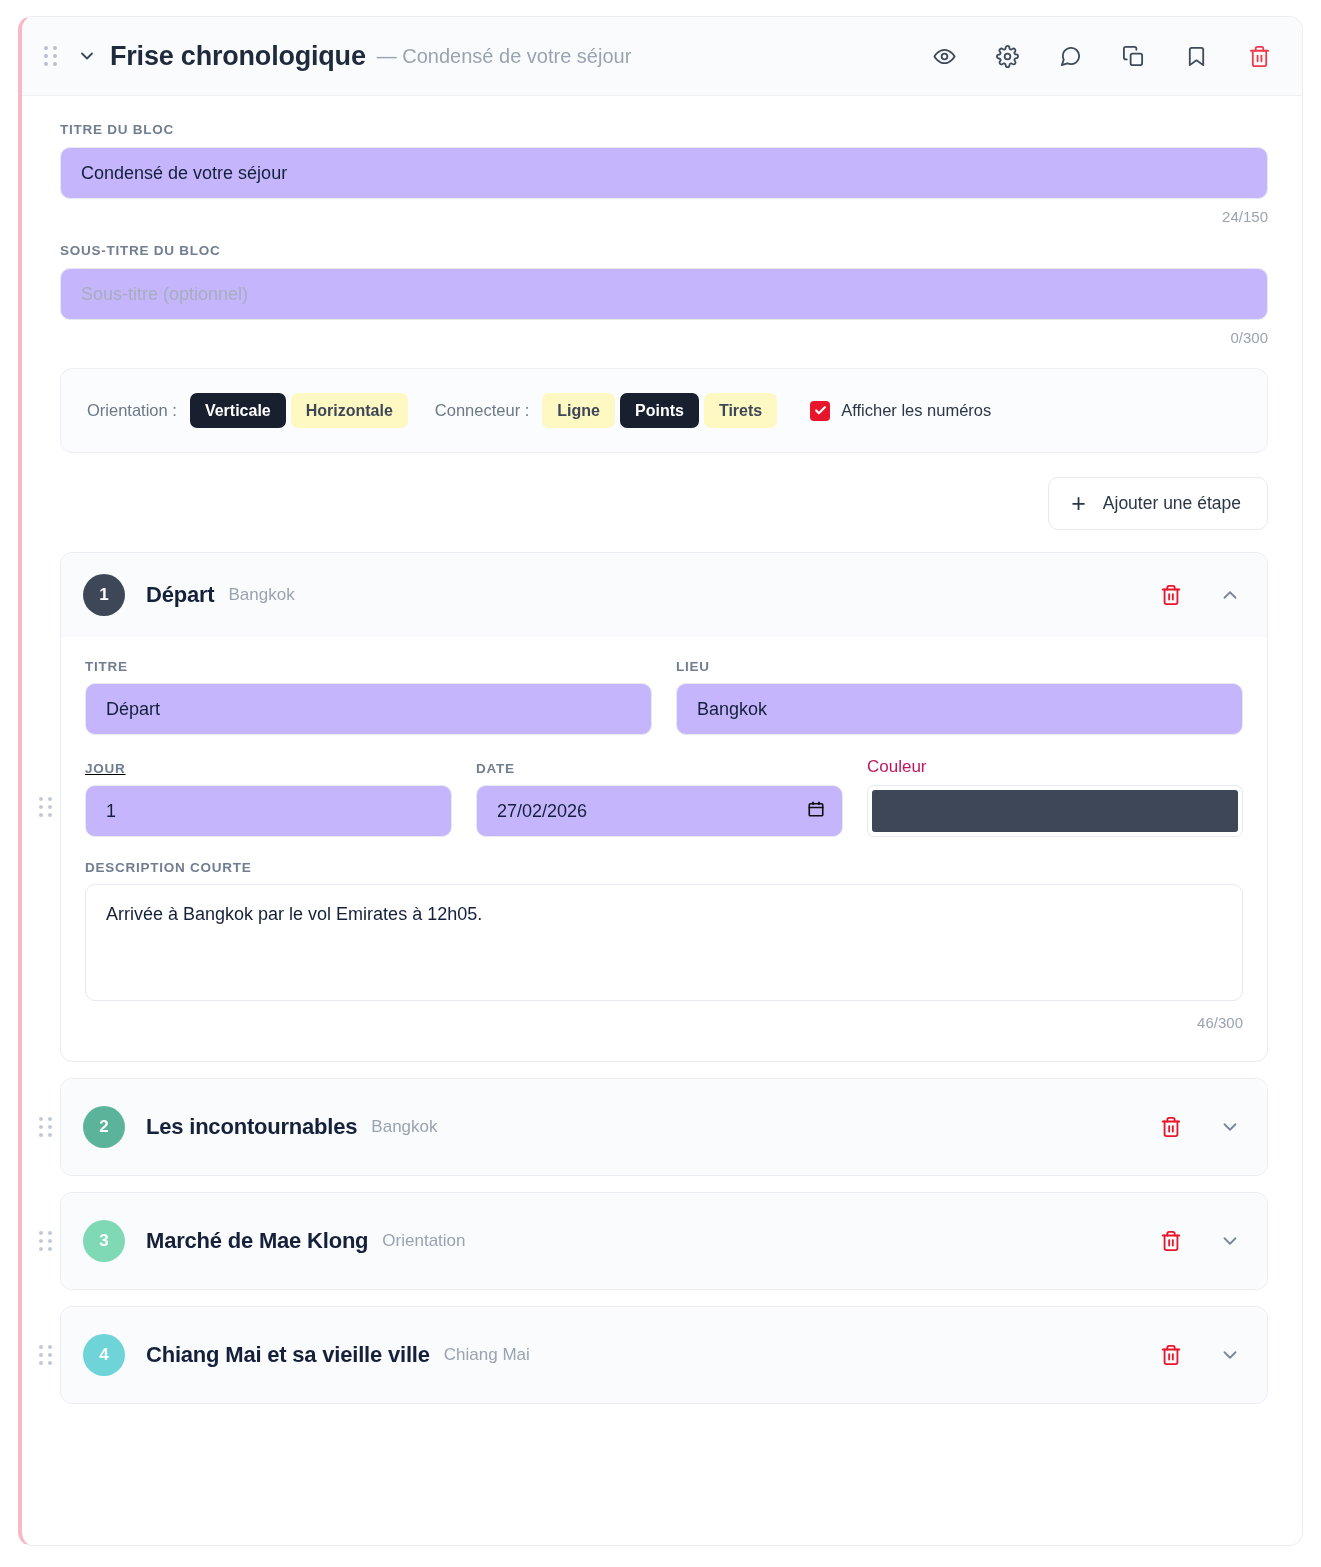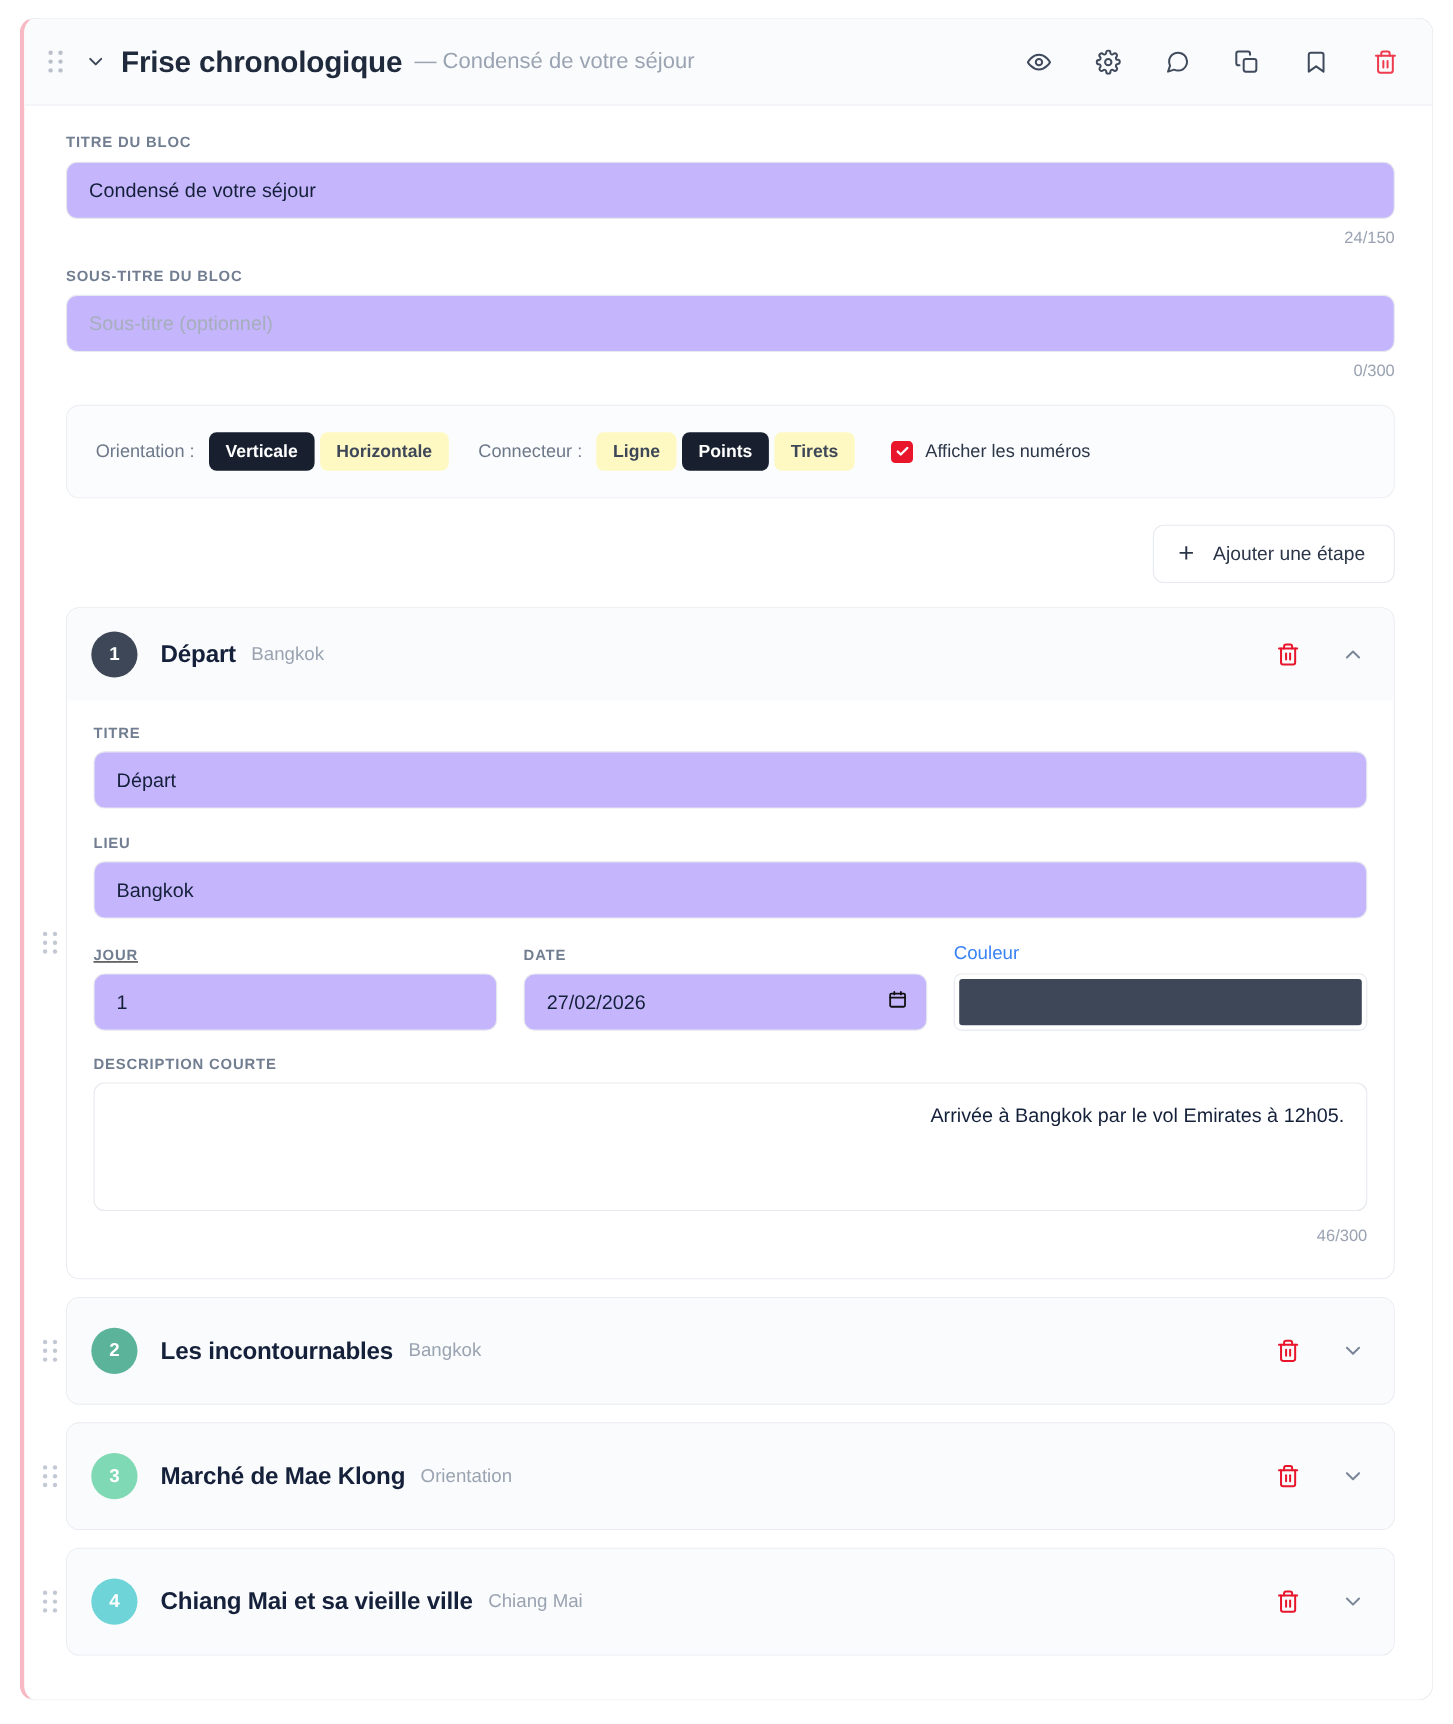--- a/index.html
+++ b/index.html
@@ -186,55 +186,54 @@
   .step-act { display: flex; align-items: center; gap: 33px; }
   .act-ic {
     width: 26px; height: 26px;
     display: flex; align-items: center; justify-content: center;
     cursor: pointer;
   }
   .act-ic.trash { color: #e8152b; }
   .act-ic.chev { color: #7b8798; }
 
   .step-body { padding: 22px 24px 30px 24px; }
-  .grid-2 { display: flex; gap: 24px; flex-direction: column; }
+  .grid-2 { display: flex; gap: 24px; }
   .col { flex: 1 1 0; min-width: 0; }
   .sm-label {
     font-size: 13.5px; font-weight: 700; color: #717d90;
     letter-spacing: 0.75px; text-transform: uppercase; margin-bottom: 9px;
   }
   .row2 { display: flex; gap: 24px; margin-top: 22px; align-items: flex-end; }
   .col-jour { width: 367px; flex: none; text-decoration: underline; }
   .col-date { width: 367px; flex: none; }
   .col-col { flex: 1 1 auto; }
   .date-wrap { position: relative; }
   .cal-ic {
     position: absolute; right: 18px; top: 50%; transform: translateY(-50%);
     color: #111; pointer-events: none;
   }
   .color-label {
-    font-size: 17px; color: #3b82f6; font-weight: 400; margin-bottom: 8px;
+    font-size: 17px; color: #be185d; font-weight: 400; margin-bottom: 8px;
   }
   .color-box {
     height: 52px; width: 100%;
     border: 1px solid #e6e9ee; border-radius: 7px;
     padding: 4px; background: #fff;
     cursor: pointer;
   }
   .color-swatch { width: 100%; height: 100%; border-radius: 3px; }
 
   .desc-block { margin-top: 23px; }
   .textarea {
     width: 100%; height: 117px;
     border: 1px solid #e6e9ee; border-radius: 10px;
     background: #fff; padding: 16px 20px;
     font-size: 18px; color: #14203a; resize: none;
     font-family: "Liberation Sans", sans-serif; outline: none;
     line-height: 1.45;
-    text-align: right;
   }
   .icon-row { display: flex; align-items: center; gap: 22px; margin-top: 28px; }
   .icon-row-label { font-size: 17.5px; color: #2c374a; }
   .icon-btn {
     width: 58px; height: 58px;
     border: 1px solid #e8eaef; border-radius: 11px;
     background: #fff;
     display: flex; align-items: center; justify-content: center;
     color: #253047; cursor: pointer;
   }

